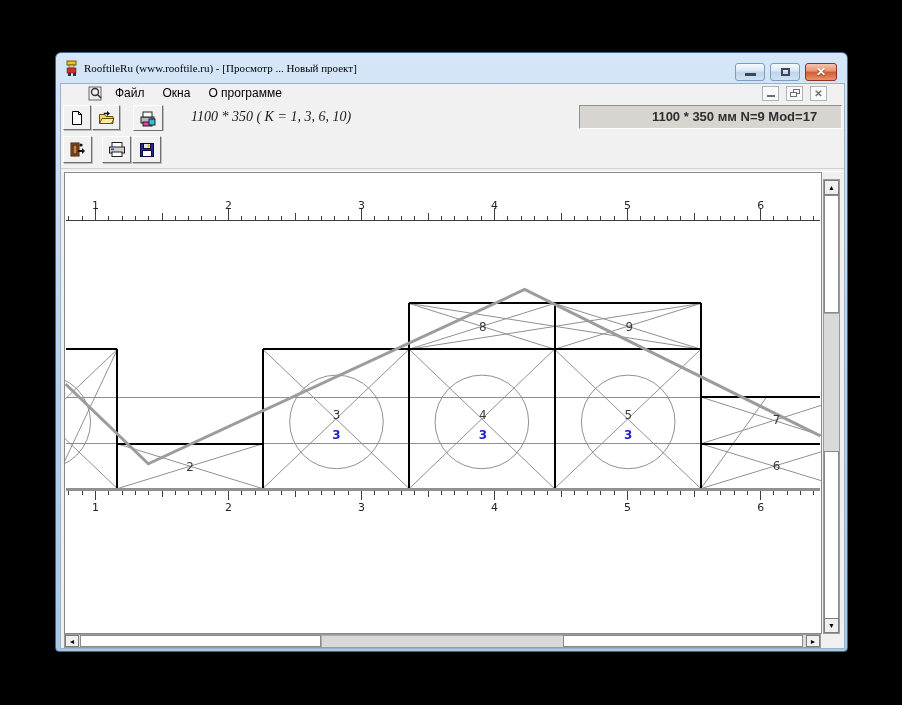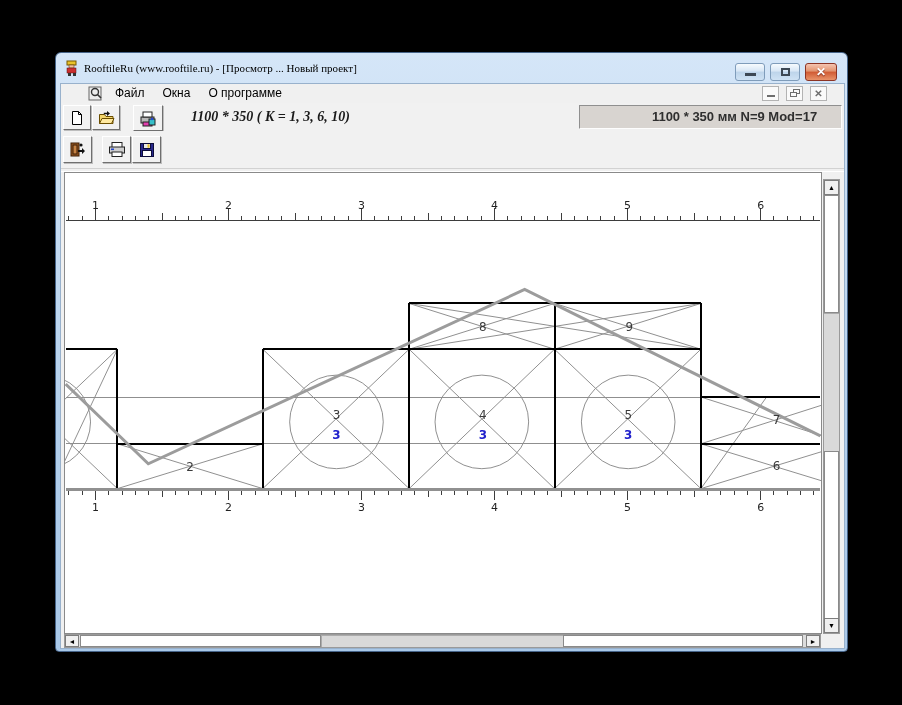--- a/index.html
+++ b/index.html
@@ -34,21 +34,21 @@
   .mdi-restore-a{position:absolute;left:6px;top:2px;width:7px;height:5px;border:1px solid #6e6e6e;}
   .mdi-restore-b{position:absolute;left:3px;top:5px;width:7px;height:5px;border:1px solid #6e6e6e;background:#fafafa;}
   .mdi-x{position:absolute;left:0;top:0;width:100%;text-align:center;line-height:13px;font-size:10px;color:#6e6e6e;font-weight:bold;}
   
   .toolbar1{position:absolute;left:0;top:19px;right:0;height:28px;background:#f1f1f1;}
   .toolbar2{position:absolute;left:0;top:47px;right:0;height:37px;background:#f1f1f1;}
   .tb-sep{position:absolute;left:0;top:84px;right:0;height:4px;border-top:1px solid #d2d2d2;border-bottom:1px solid #ffffff;background:#f0f0f0;}
   .tb-btn{position:absolute;background:#f1f1f1;border:1px solid;border-color:#ffffff #6f6f6f #6f6f6f #ffffff;
           box-shadow:1px 1px 0 #bdbdbd;display:flex;align-items:center;justify-content:center;}
   .dim-text{position:absolute;left:130px;top:0;line-height:28px;font-family:"Liberation Serif",serif;
-            font-style:italic;font-weight:bold;font-size:14px;color:#1a1a1a;white-space:nowrap;}
+            font-style:italic;font-weight:normal;font-size:14px;color:#1a1a1a;white-space:nowrap;}
   .status-panel{position:absolute;right:2px;top:2px;width:263px;height:24px;background:#d8d4d0;
             border:1px solid;border-color:#8f8f8f #fdfdfd #fdfdfd #8f8f8f;
             text-align:center;line-height:22px;font-size:13px;font-weight:bold;color:#2f2f2f;padding-left:48px;}
   
   .draw-panel{position:absolute;left:3px;top:88px;width:758px;height:462px;background:#fff;
               border:1px solid #8a8a8a;overflow:hidden;}
   .draw-panel svg{display:block;}
   
   .vscroll{position:absolute;left:762px;top:95px;width:17px;height:455px;background:#ededed;border:1px solid #9a9a9a;}
   .hscroll{position:absolute;left:3px;top:550px;width:757px;height:14px;background:#dcdcdc;border:1px solid #9a9a9a;}

